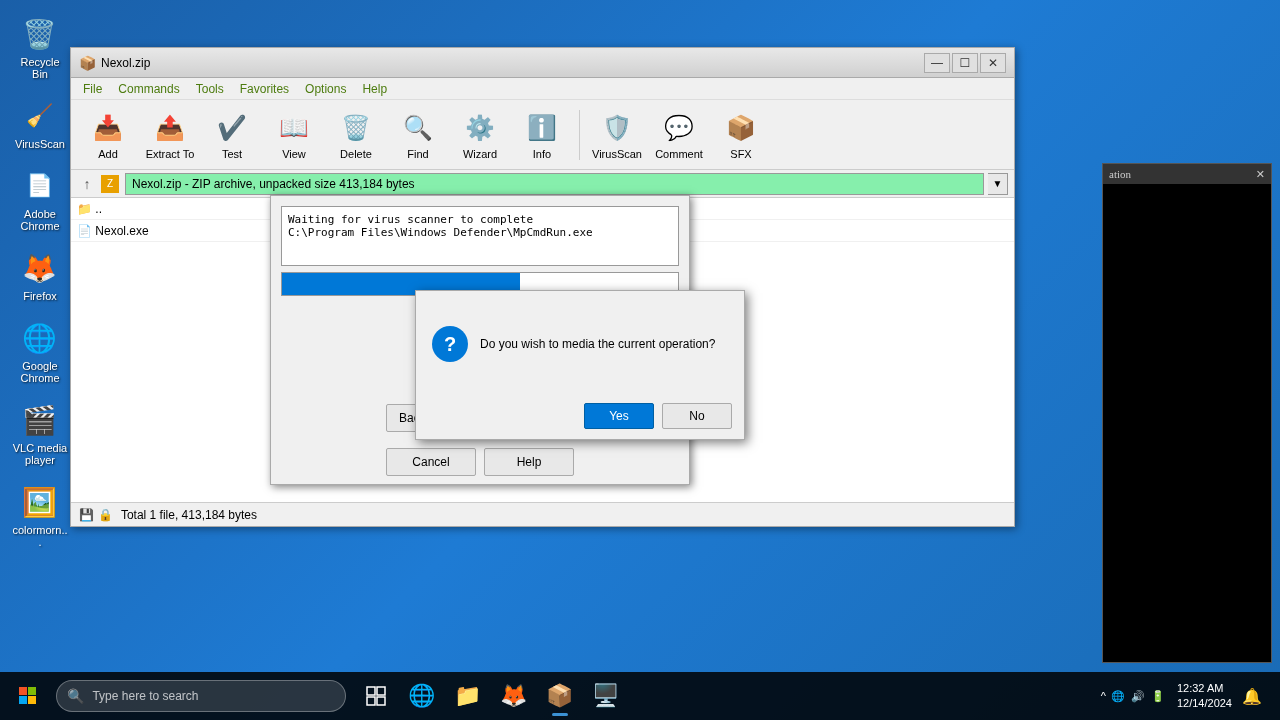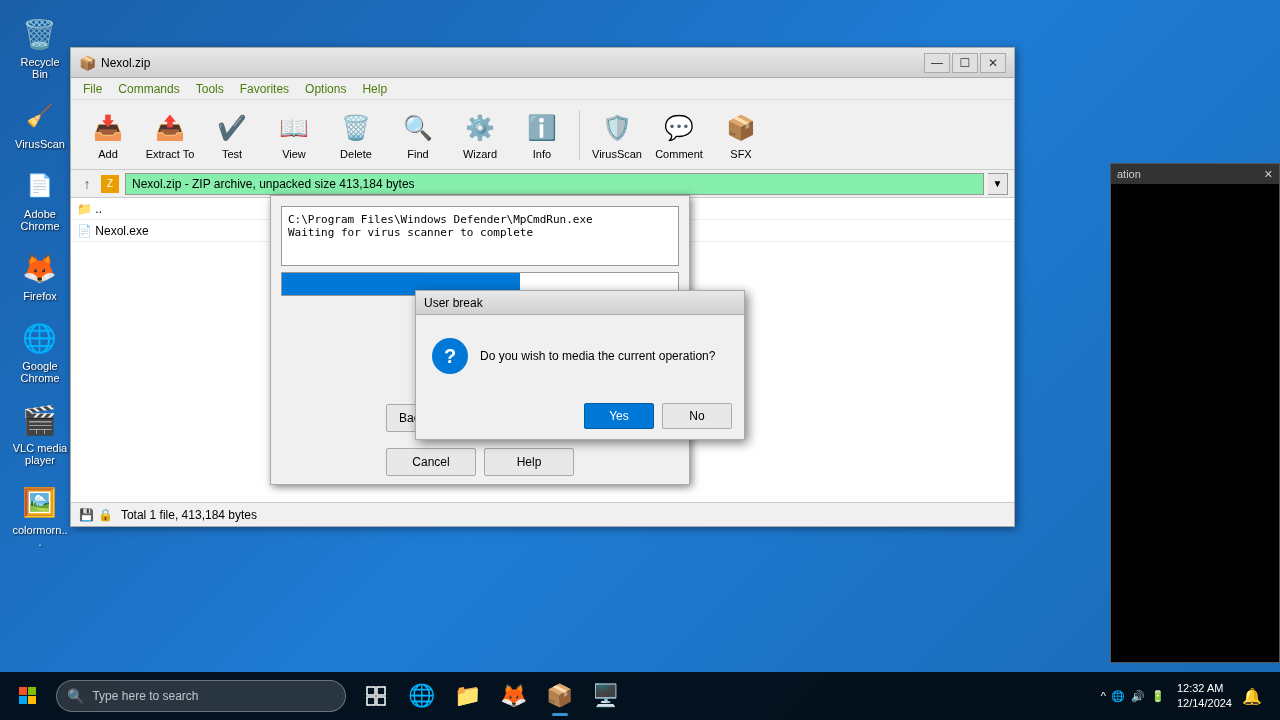--- a/index.html
+++ b/index.html
@@ -521,26 +521,27 @@
       width: 1px;
       height: 50px;
       background: #ccc;
       margin: 0 4px;
     }
 
     
     .cmd-window {
       position: absolute;
       top: 163px;
-      right: 0;
+      right: 8px;
       width: 170px;
       height: 500px;
       background: #000;
       border: 1px solid #555;
       z-index: 1;
+      font-family: Liberation Serif, serif;
     }
     .cmd-title {
       background: #333;
       height: 20px;
       display: flex;
       align-items: center;
       justify-content: space-between;
       padding: 0 6px;
       font-size: 11px;
       color: #ccc;
@@ -700,41 +701,38 @@
         <span>💾</span>
         <span>🔒</span>
       </div>
       <span>Total 1 file, 413,184 bytes</span>
     </div>
   </div>
 
   <div class="virusscan-dialog">
     <div class="dialog-content">
       <div class="scan-text-area">
+        <div>Waiting for virus scanner to complete</div>
         <div>C:\Program Files\Windows Defender\MpCmdRun.exe</div>
-        <div>Waiting for virus scanner to complete</div>
       </div>
       <div class="progress-area">
         <div class="progress-bar-fill"></div>
       </div>
     </div>
     <div class="dialog-buttons">
       <div class="dialog-btn">Background</div>
       <div class="dialog-btn">Pause</div>
     </div>
     <div class="dialog-buttons" style="padding-top:8px">
       <div class="dialog-btn">Cancel</div>
       <div class="dialog-btn">Help</div>
     </div>
   </div>
 
   <div class="abort-dialog">
-    <div class="abort-title">
-      <span>User break</span>
-    </div>
     <div class="abort-content">
       <div class="abort-icon">?</div>
       <div class="abort-message">Do you wish to media the current operation?</div>
     </div>
     <div class="abort-buttons">
       <div class="abort-btn primary">Yes</div>
       <div class="abort-btn">No</div>
     </div>
   </div>
 

